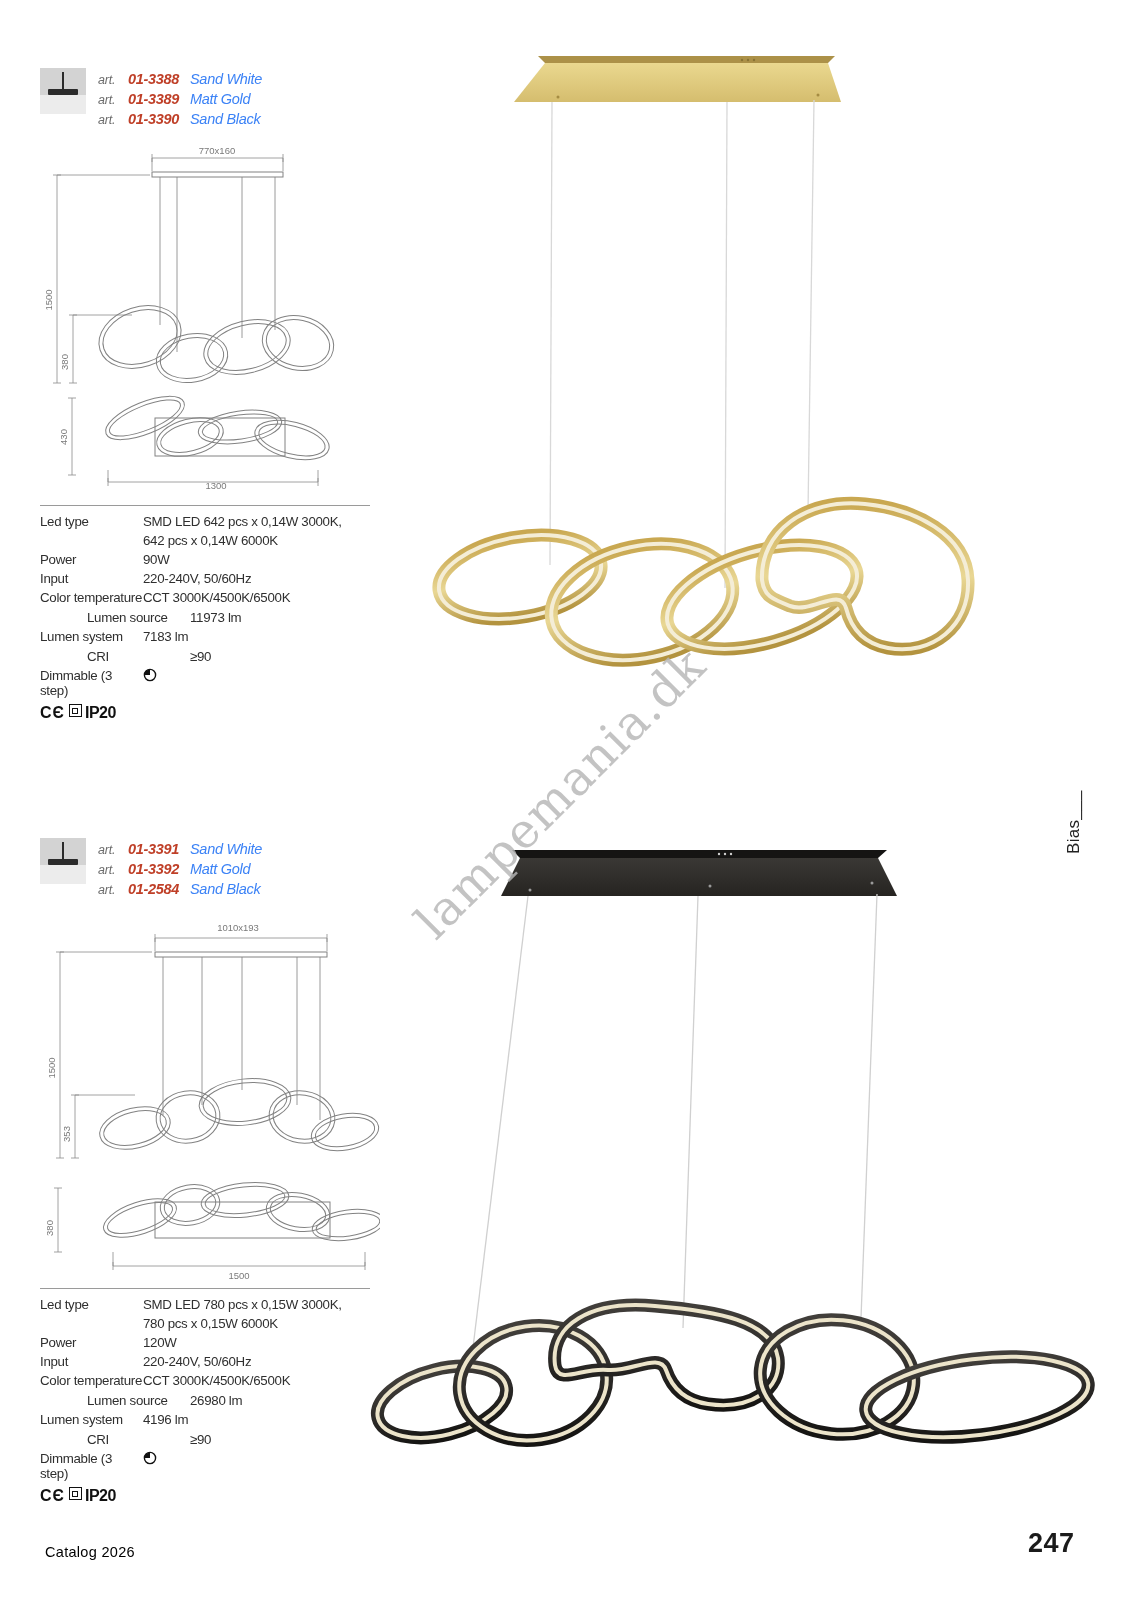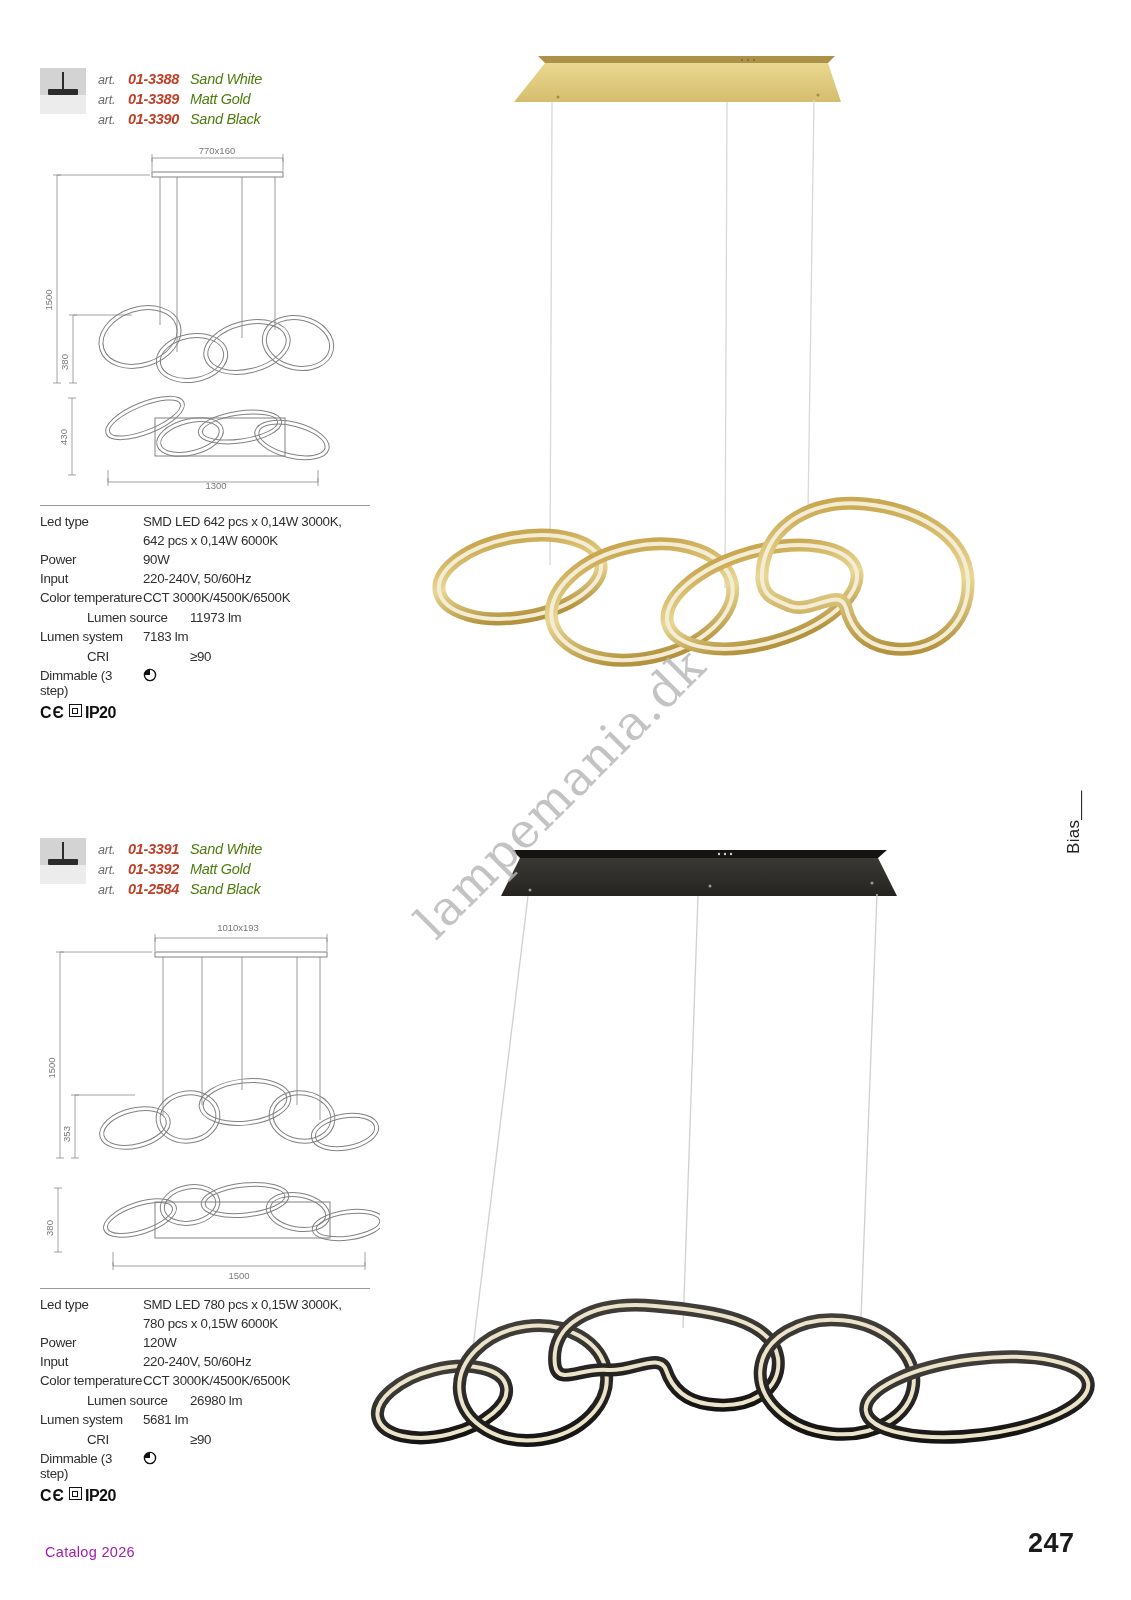--- a/index.html
+++ b/index.html
@@ -10,21 +10,21 @@
   
   .art-block{display:flex;gap:12px;align-items:flex-start;font-style:italic;}
   .type-icon{width:46px;height:46px;position:relative;flex:none;
              background:linear-gradient(180deg,#d3d3d3 0 58%,#ececec 58% 100%);}
   .type-icon .stem{position:absolute;left:22px;top:4px;width:2px;height:18px;background:#2b2b2b;}
   .type-icon .bar{position:absolute;left:8px;top:21px;width:30px;height:6px;background:#2b2b2b;border-radius:1px;}
   .art-rows{padding-top:3px;}
   .art-row{display:flex;align-items:baseline;height:20px;}
   .art-prefix{width:30px;font-size:12.5px;color:#6b6b6b;letter-spacing:-0.2px;}
   .art-code{width:62px;font-size:14.5px;font-weight:bold;color:#bf3f27;letter-spacing:-0.3px;}
-  .art-finish{font-size:14.5px;color:#4d7c0f;letter-spacing:-0.3px;text-align:right;}
+  .art-finish{font-size:14.5px;color:#3b82f6;letter-spacing:-0.3px;text-align:right;}
 
   
   .spec-table{width:330px;}
   .spec-rule{border-top:1px solid #9a9a9a;margin-bottom:8px;}
   .spec-row{display:flex;line-height:15px;margin-bottom:4px;font-size:13.3px;color:#2f2f2f;letter-spacing:-0.3px;}
   .spec-label{width:103px;flex:none;}
   .spec-value{flex:1;}
   .gap{margin-top:5px;margin-left:47px;}
   .dial-icon{display:inline-block;vertical-align:-2px;}
   .cert-row{display:flex;align-items:flex-start;margin-top:6px;}
@@ -37,21 +37,21 @@
   svg text{font-family:"Liberation Sans", sans-serif;font-size:9.5px;fill:#7a7a7a;}
   .tr{stroke:#828282;fill:none;stroke-width:1;}
   .dim{stroke:#8a8a8a;stroke-width:0.8;fill:none;}
 
   
   .watermark{left:348px;top:758px;width:424px;height:70px;line-height:70px;text-align:center;
              transform:rotate(-45deg);font-family:"DejaVu Serif", serif;font-size:48px;
              color:#b7b7b7;opacity:0.82;letter-spacing:1px;}
   .bias{left:1064px;top:854px;transform:rotate(-90deg);transform-origin:left top;
         font-size:17px;color:#222;letter-spacing:0.3px;white-space:nowrap;}
-  .footer-left{left:45px;top:1544px;font-size:14.5px;color:#a21caf;letter-spacing:0.3px;}
+  .footer-left{left:45px;top:1544px;font-size:14.5px;color:#000000;letter-spacing:0.3px;}
   .page-num{left:1028px;top:1528px;font-size:27px;font-weight:bold;color:#1b1b1b;letter-spacing:0.5px;}
 </style>
 </head>
 <body>
 
 <div id="page">
 
   <div class="abs art-block" style="left:40px;top:68px;">
     <div class="type-icon">
       <div class="stem"></div>
@@ -335,21 +335,21 @@
     <div class="spec-row">
       <span class="spec-label">Color temperature</span>
       <span class="spec-value">CCT 3000K/4500K/6500K</span>
     </div>
     <div class="spec-row gap">
       <span class="spec-label">Lumen source</span>
       <span class="spec-value">26980 lm</span>
     </div>
     <div class="spec-row">
       <span class="spec-label">Lumen system</span>
-      <span class="spec-value">5681 lm</span>
+      <span class="spec-value">4196 lm</span>
     </div>
     <div class="spec-row gap">
       <span class="spec-label">CRI</span>
       <span class="spec-value">≥90</span>
     </div>
     <div class="spec-row">
       <span class="spec-label">Dimmable (3 step)</span>
       <span class="spec-value"><svg class="dial-icon" width="14" height="14" viewBox="0 0 14 14">
             <circle cx="7" cy="7" r="5.6" fill="none" stroke="#111" stroke-width="1.4"></circle>
             <path d="M7,1.4 A5.6,5.6 0 0 0 1.4,7 L7,7 Z" fill="#111"></path>

